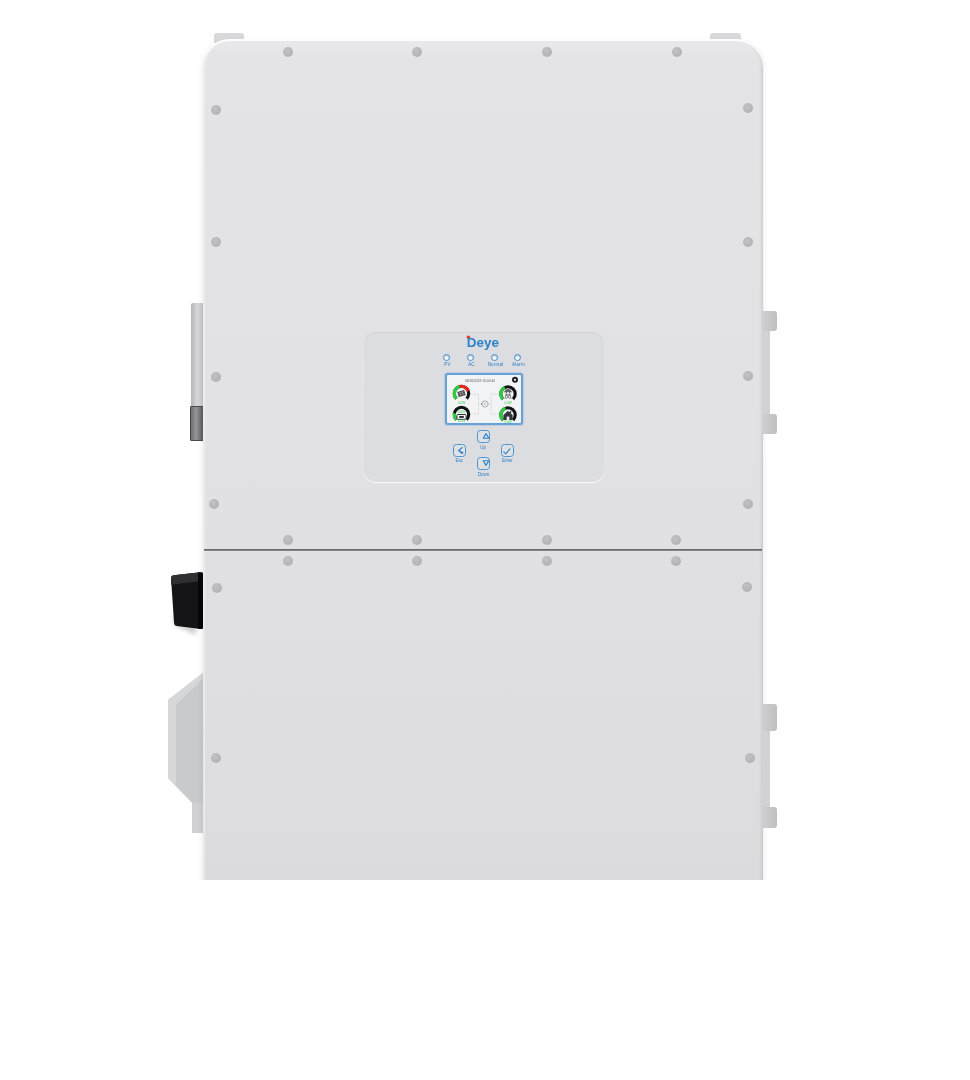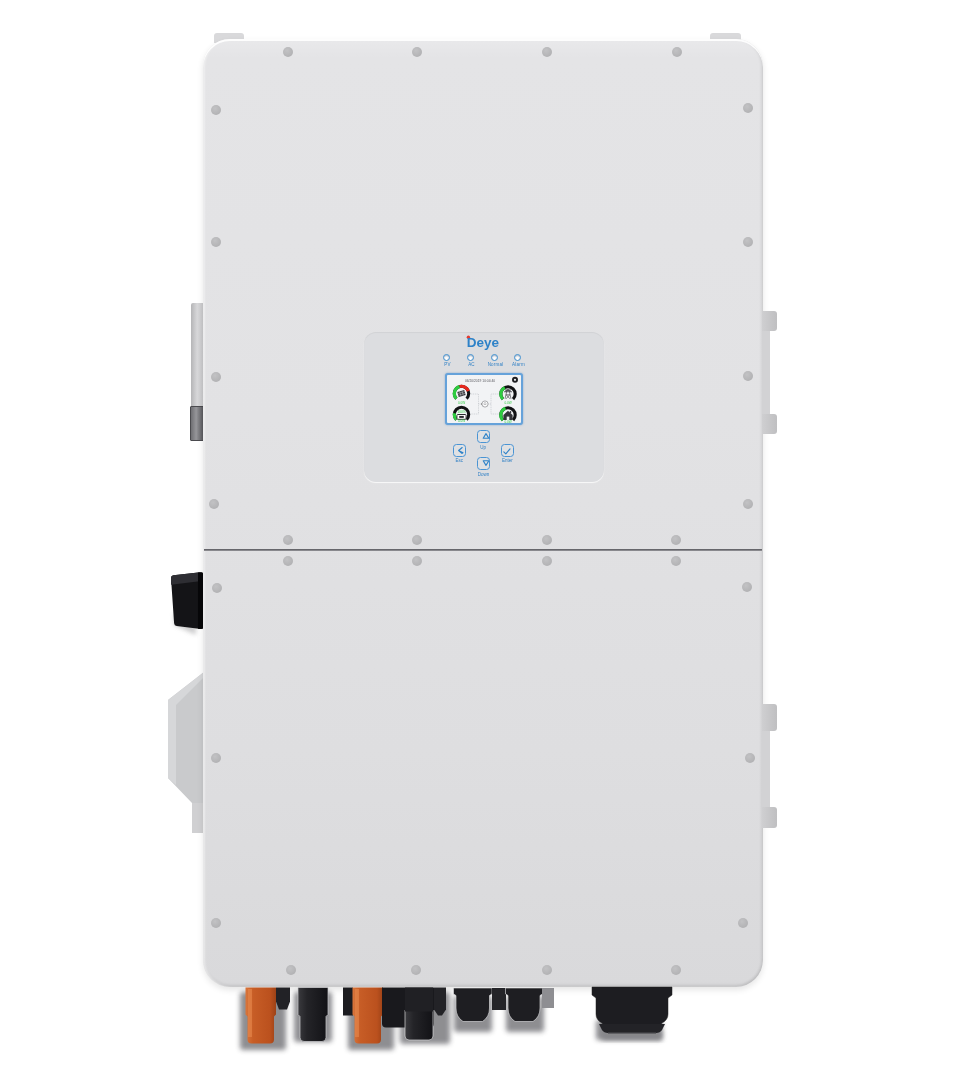--- a/index.html
+++ b/index.html
@@ -1,17 +1,17 @@
 <!DOCTYPE html>
 <html><head>
 <meta charset="utf-8">
 <style>
 html,body{margin:0;padding:0;background:#ffffff;}
 *{box-sizing:border-box;font-family:"Liberation Sans",sans-serif;}
-#stage{position:relative;width:970px;height:1080px;background:#ffffff;overflow:hidden;}
+#stage{position:relative;width:970px;height:880px;background:#ffffff;overflow:hidden;}
 .abs{position:absolute;}
 #case{position:absolute;left:203px;top:39px;width:560px;height:948px;
  background:linear-gradient(180deg,#e9e9eb 0%,#e4e4e6 2%,#e2e2e4 40%,#dedee0 75%,#d9d9db 100%);
  border-radius:27px;
  box-shadow:inset 0 2px 0 rgba(255,255,255,0.9), inset 2px 0 2px rgba(255,255,255,0.5), inset -2px 0 3px rgba(0,0,0,0.06), inset 0 -2px 3px rgba(0,0,0,0.10), 0 3px 6px rgba(0,0,0,0.10);}
 .screw{position:absolute;width:10px;height:10px;border-radius:50%;
  background:radial-gradient(circle at 40% 35%, #c2c2c4 0%, #b5b5b7 60%, #acacae 100%);}
 #seam{position:absolute;left:204px;top:549px;width:558px;height:2px;background:linear-gradient(180deg,#55555a,#9a9a9e);}
 
 #panel{position:absolute;left:364px;top:332px;width:240px;height:150px;border-radius:12px;

